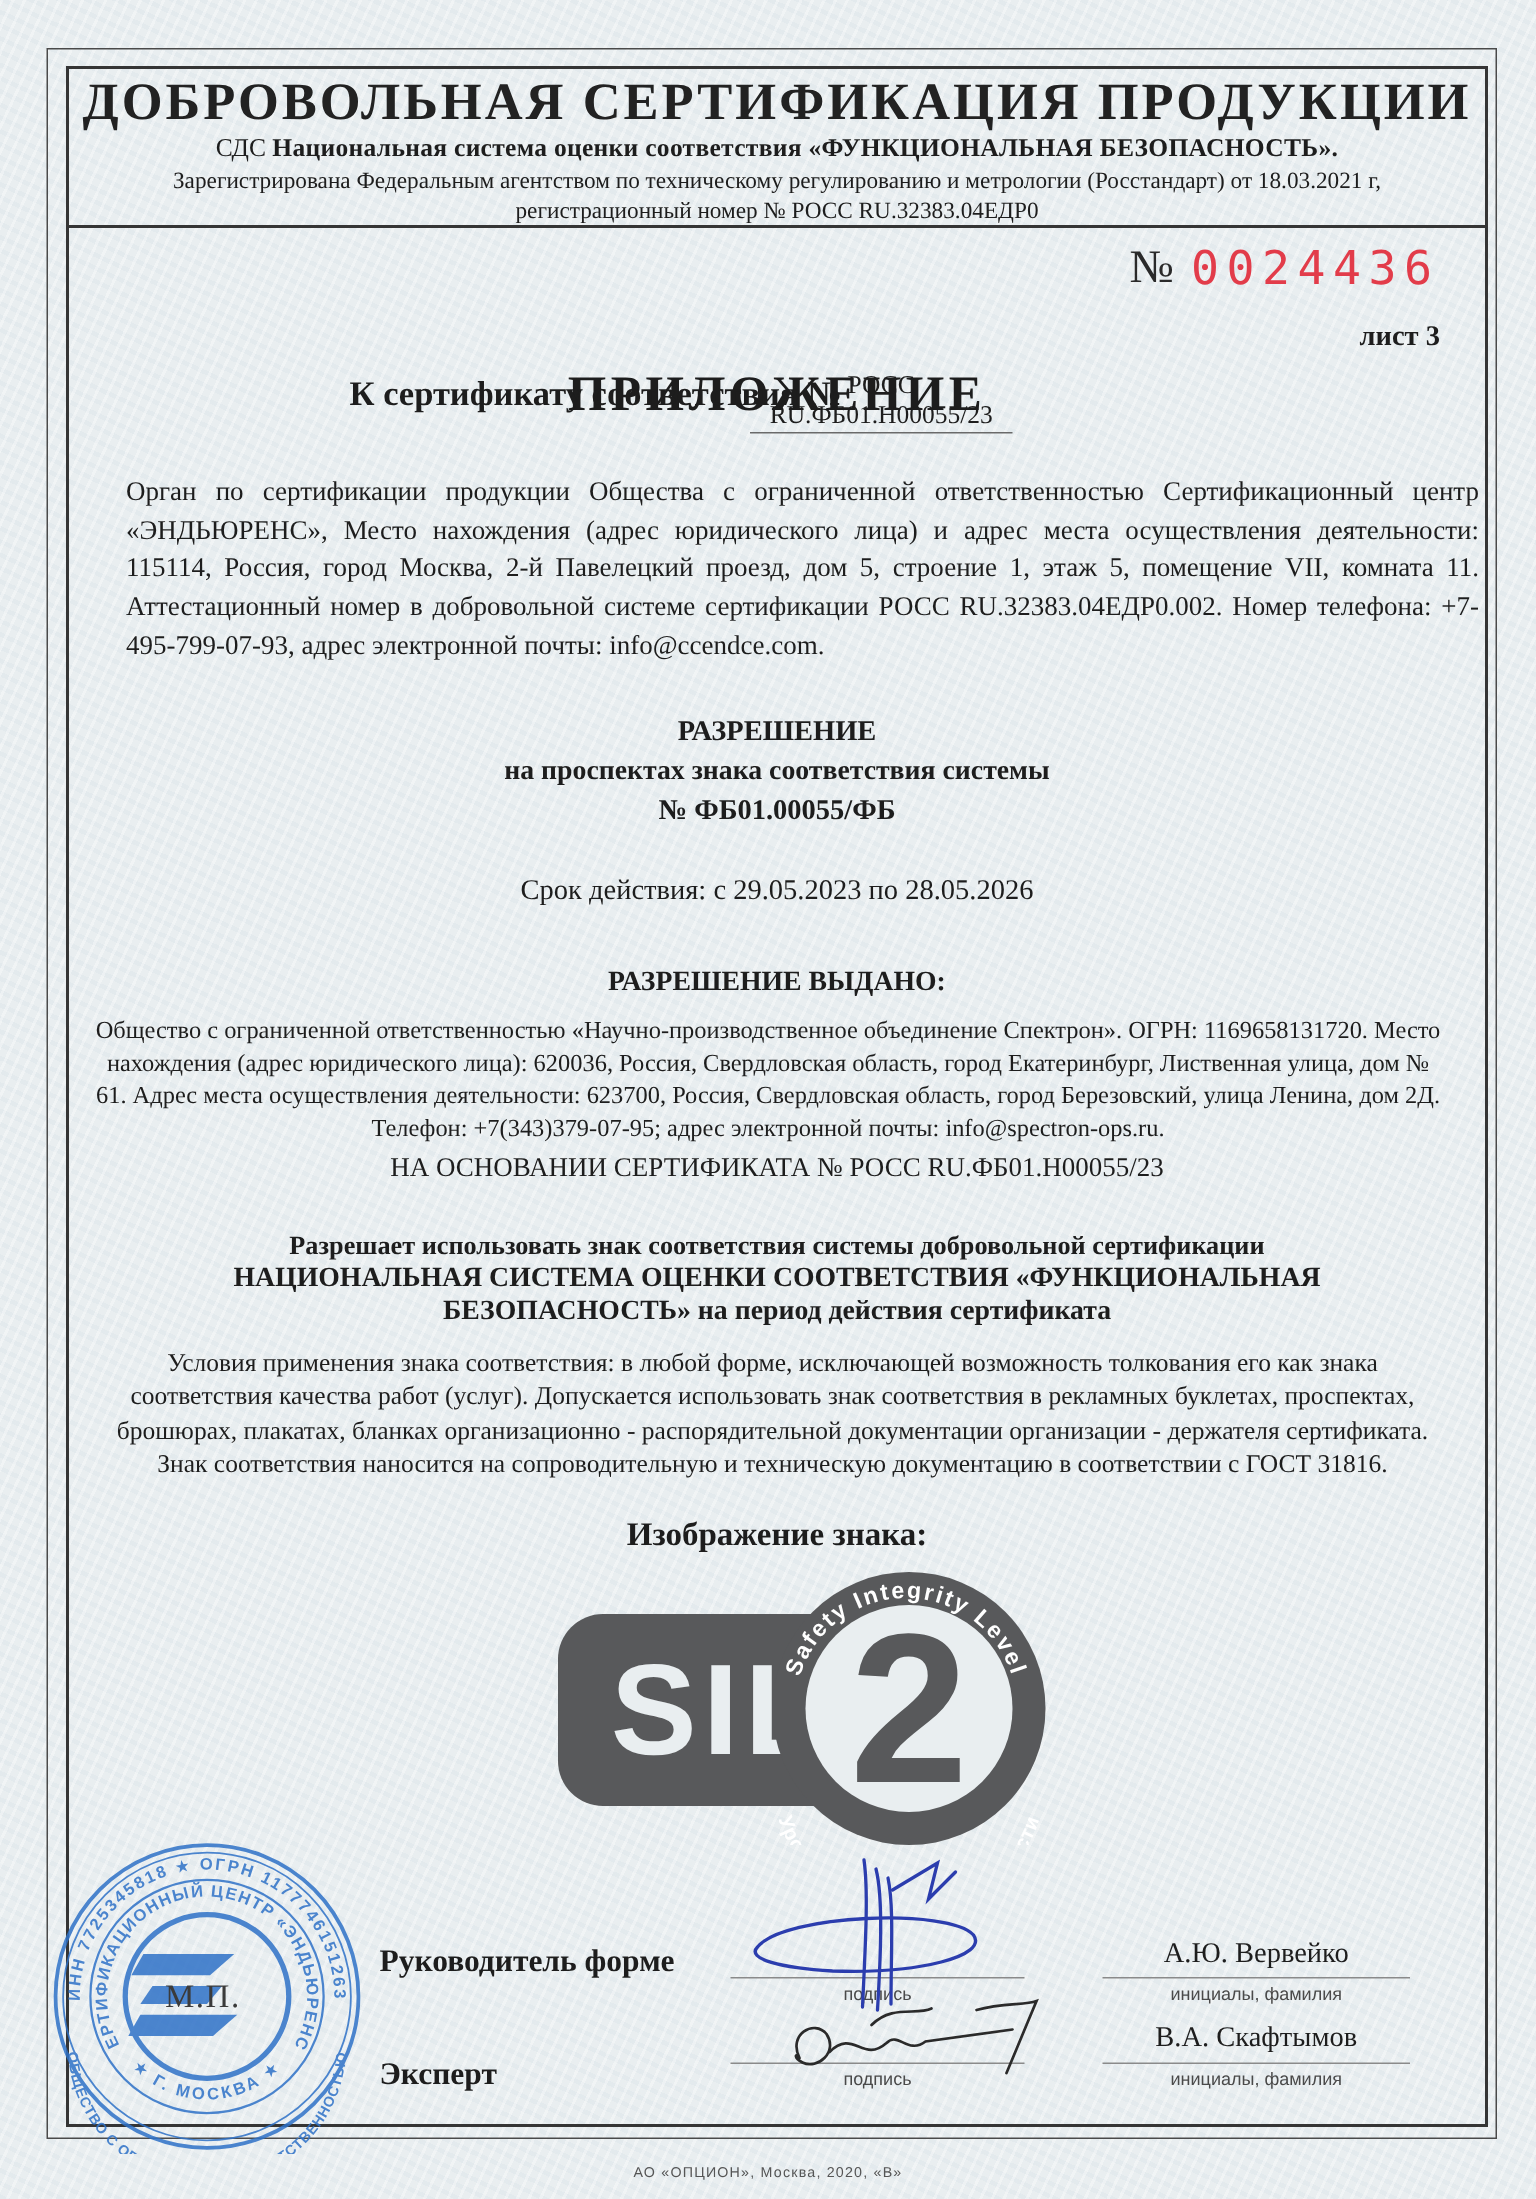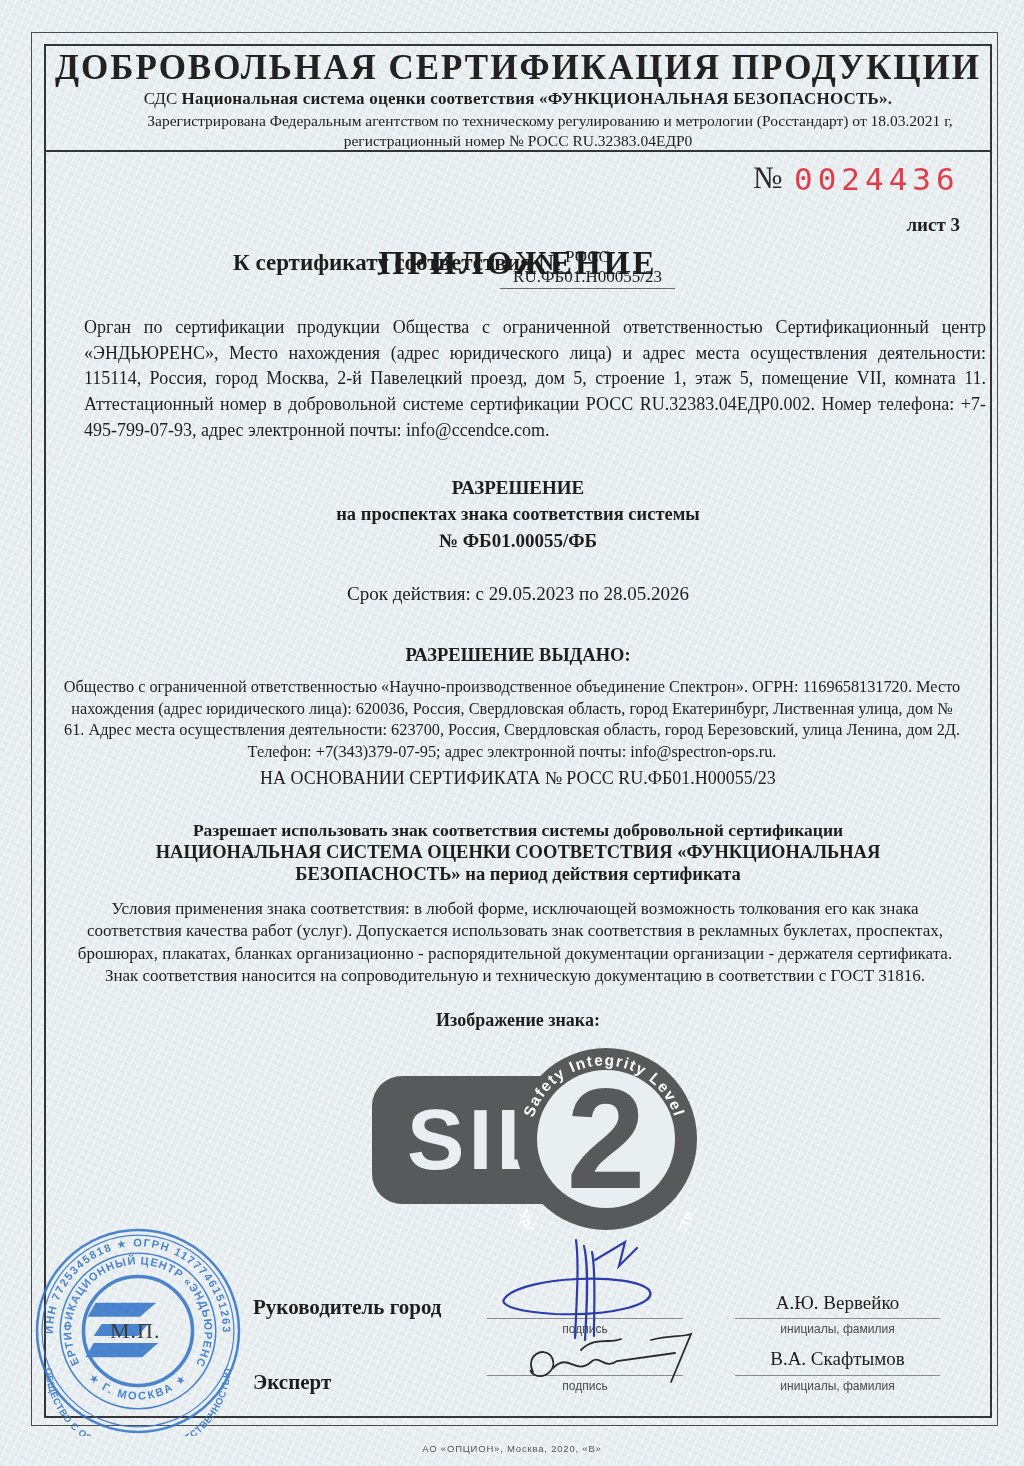--- a/index.html
+++ b/index.html
@@ -17,41 +17,41 @@
       #e9eef0;
   }
   .outer-frame{position:absolute;left:31px;top:32px;width:965px;height:1392px;border:1.5px solid #4a4a4a;}
   .inner-frame{position:absolute;left:44px;top:44px;width:944px;height:1370px;border:2px solid #353535;}
   .hdr-divider{position:absolute;left:44px;top:150px;width:948px;height:0;border-top:2px solid #353535;}
   .abs{position:absolute;}
   .ctr{left:44px;width:948px;text-align:center;}
   .doc-title{top:48px;font-size:35px;font-weight:bold;letter-spacing:2px;color:#222;}
   .doc-subtitle{top:89px;font-size:17px;}
   .doc-subtitle b{letter-spacing:0.2px;}
-  .reg1{top:112px;font-size:15.5px;padding-left:32px;}
+  .reg1{top:112px;font-size:15.5px;}
   .reg2{top:132px;font-size:15.5px;}
   .num-label{left:753px;top:160px;font-size:31px;color:#2a2a2a;}
   .num-value{left:794px;top:161px;font-size:31px;font-family:"DejaVu Sans Mono",monospace;color:#e23c4a;letter-spacing:5px;font-weight:500;}
   .app-title{top:197px;font-size:33px;font-weight:bold;letter-spacing:3px;margin-top:48px;}
   .sheet{left:860px;top:214px;width:100px;text-align:right;font-size:19px;font-weight:bold;}
   .tocert-label{left:233px;top:250px;font-size:23px;font-weight:bold;}
   .tocert-value{left:500px;top:247px;width:175px;text-align:center;font-size:17px;border-bottom:1.5px solid #6a6a6a;padding-bottom:1px;}
   .para1{left:84px;top:315px;width:902px;font-size:18px;line-height:25.7px;text-align:justify;text-align-last:left;}
   .h-razr{top:477px;font-size:19px;font-weight:bold;}
   .h-razr2{top:504px;font-size:18.5px;font-weight:bold;}
   .h-razr3{top:530px;font-size:19px;font-weight:bold;}
   .validity{top:583px;font-size:19px;}
   .h-vydano{top:645px;font-size:18.5px;font-weight:bold;}
   .para2{left:62px;top:676px;width:900px;font-size:16.3px;line-height:21.5px;text-align:center;}
   .basis{top:768px;font-size:18px;}
   .grant1{top:820px;font-size:17.5px;font-weight:bold;}
   .grant2{top:842px;font-size:18.5px;font-weight:bold;}
   .grant3{top:864px;font-size:18.5px;font-weight:bold;text-align:center;}
   .conditions{left:75px;top:898px;width:880px;font-size:17px;line-height:22.3px;text-align:center;}
-  .mark-label{top:1010px;font-size:18px;font-weight:bold;}
+  .mark-label{top:1010px;font-size:22px;font-weight:bold;}
   .sil-logo{left:372px;top:1046px;width:330px;height:184px;}
   .stamp{left:33px;top:1226px;width:210px;height:210px;opacity:0.85;}
   .mp{left:110px;top:1318px;font-size:22px;letter-spacing:1px;color:#3b3b3b;}
   .sig-role1{left:253px;top:1295px;font-size:21px;font-weight:bold;}
   .sig-role2{left:253px;top:1351px;font-size:21px;font-weight:bold;margin-top:19px;}
   .sigline{border-bottom:1px solid #8a8a8a;height:0;}
   .sl1a{left:487px;top:1318px;width:196px;}
   .sl1b{left:735px;top:1318px;width:205px;}
   .sl2a{left:487px;top:1375px;width:196px;}
   .sl2b{left:735px;top:1375px;width:205px;}
@@ -153,21 +153,21 @@
       </text>
       <g>
         <path d="M 62 76 h 60 l -16 14 h -52 z"></path>
         <path d="M 68 97 h 46 l -10 12 h -44 z"></path>
         <path d="M 60 116 h 64 l -16 14 h -56 z"></path>
       </g>
     </g>
   </svg>
   <div class="abs mp">М.П.</div>
 
-  <div class="abs sig-role1">Руководитель город</div>
+  <div class="abs sig-role1">Руководитель форме</div>
   <div class="abs sigline sl1a"></div>
   <div class="abs sig-cap cap1a">подпись</div>
   <div class="abs sig-name nm1">А.Ю. Вервейко</div>
   <div class="abs sigline sl1b"></div>
   <div class="abs sig-cap cap1b">инициалы, фамилия</div>
 
   <div class="abs sig-role2">Эксперт</div>
   <div class="abs sigline sl2a"></div>
   <div class="abs sig-cap cap2a">подпись</div>
   <div class="abs sig-name nm2">В.А. Скафтымов</div>

